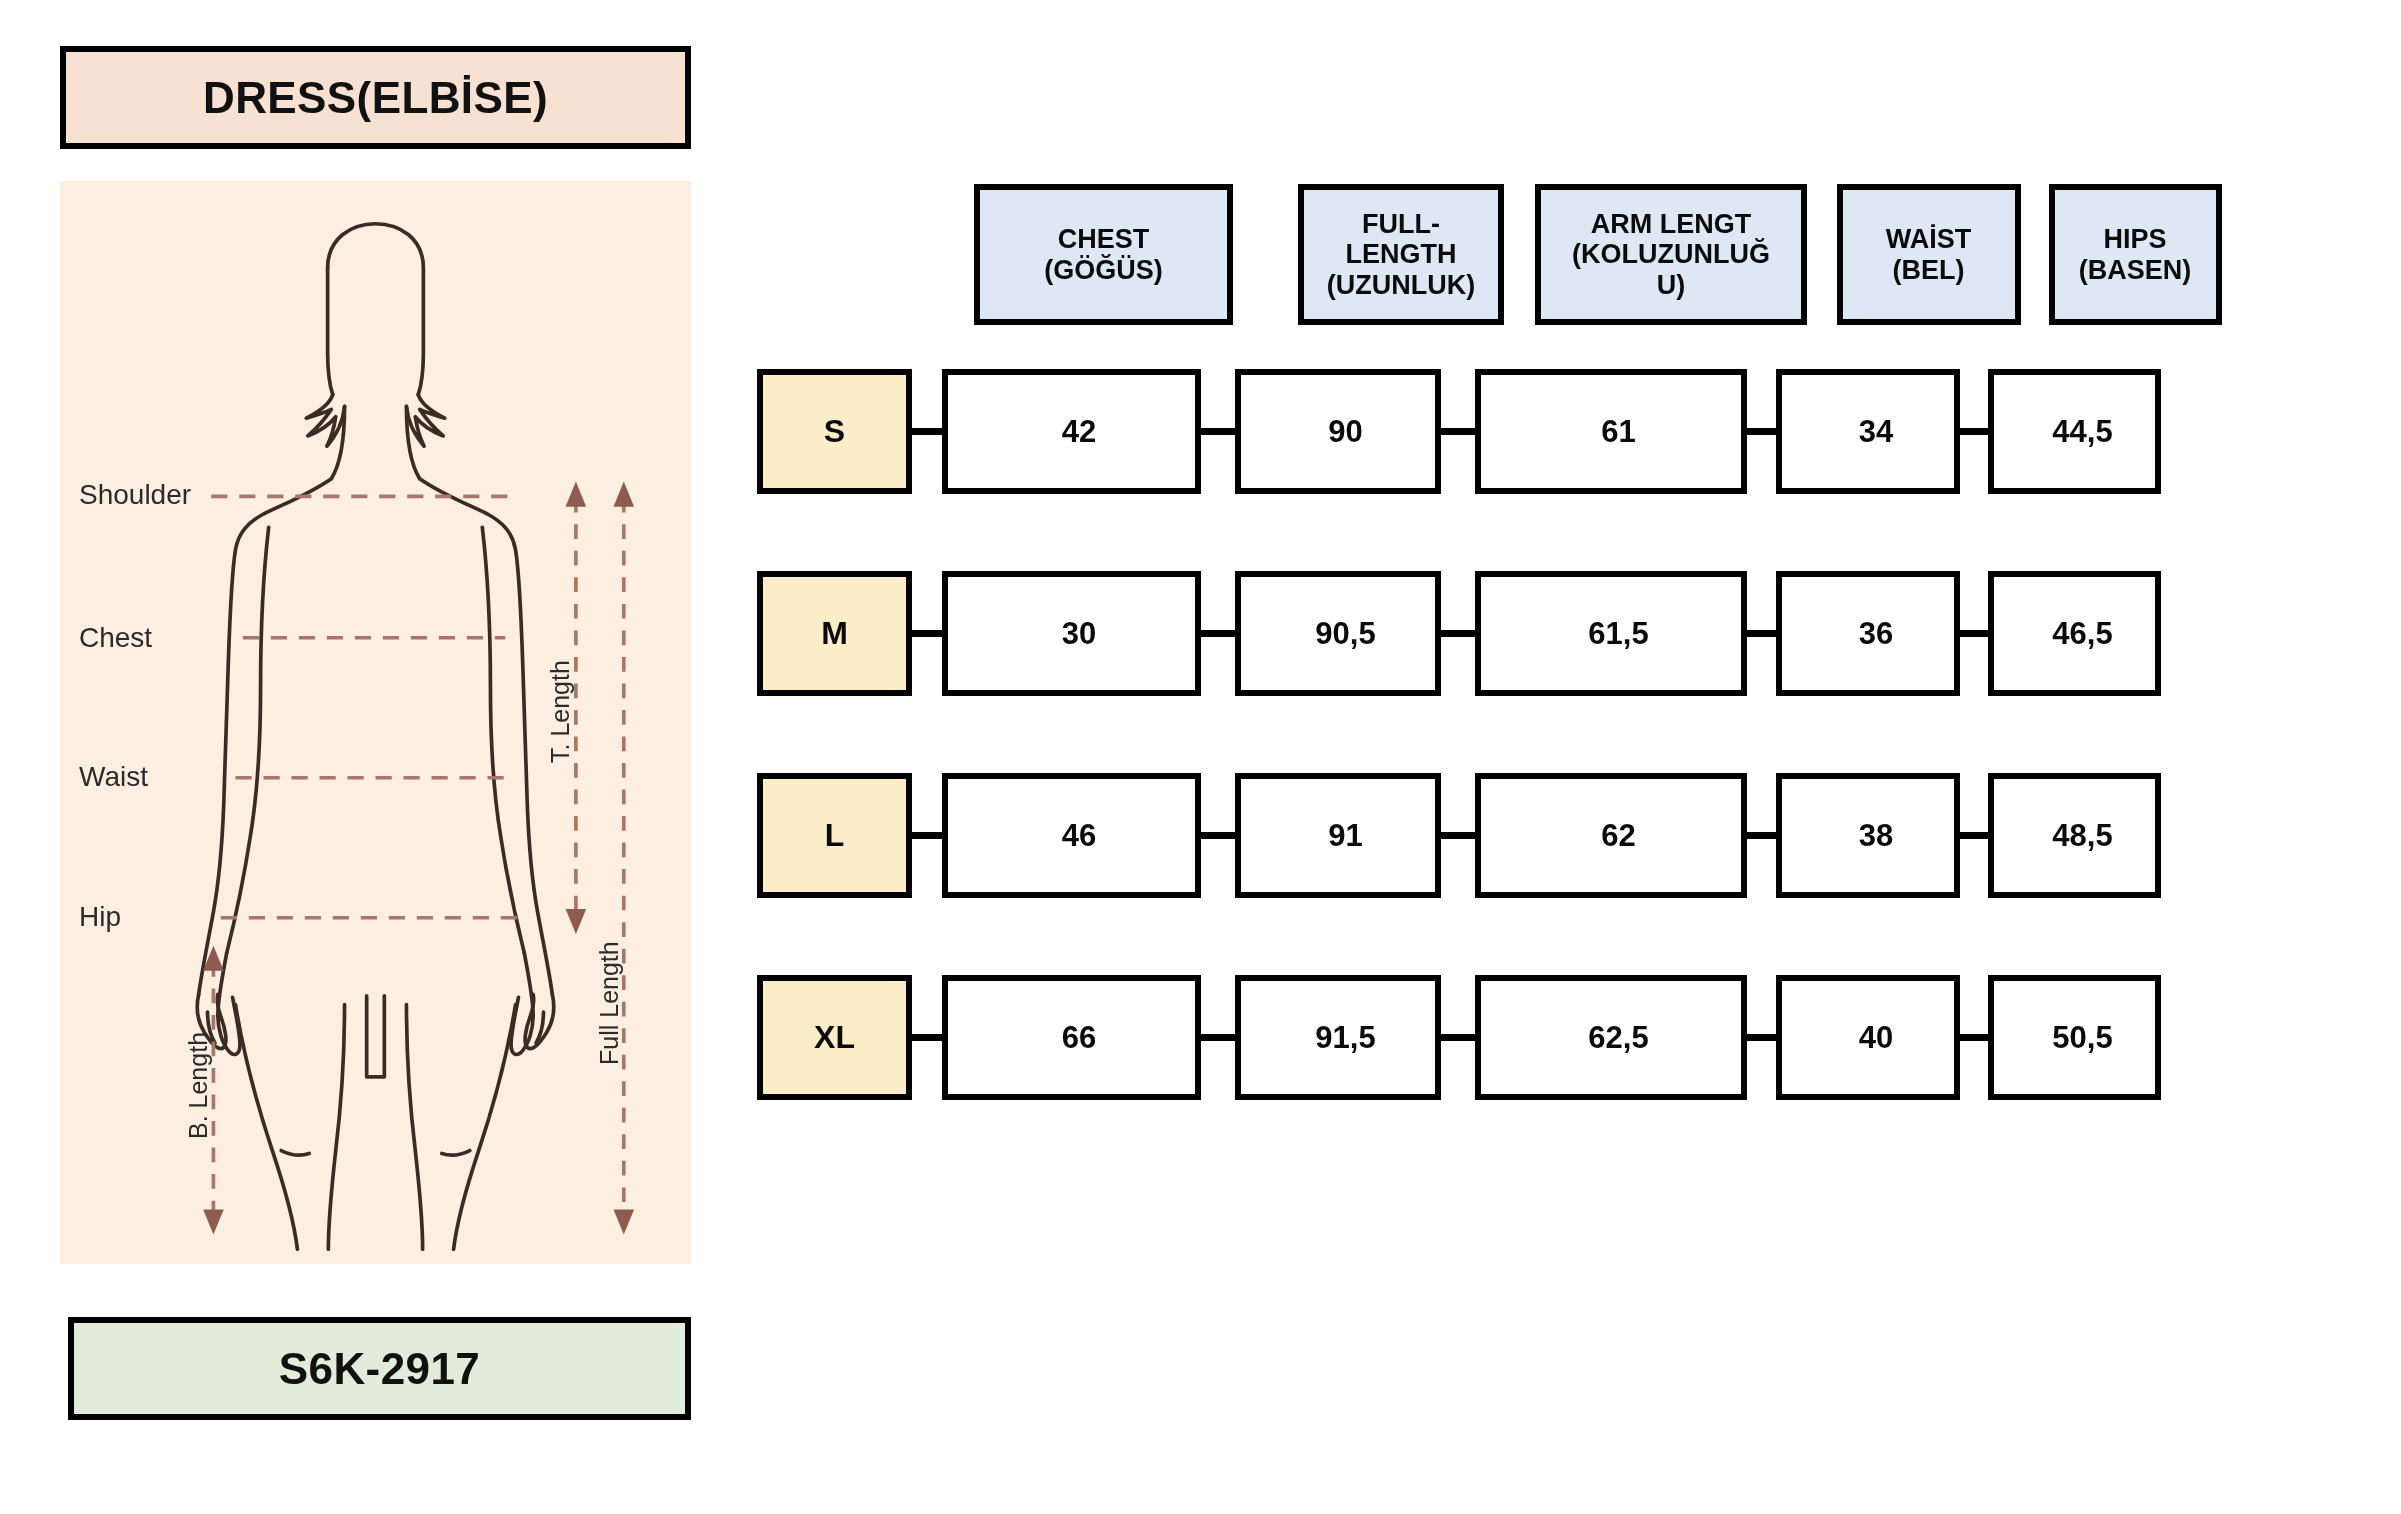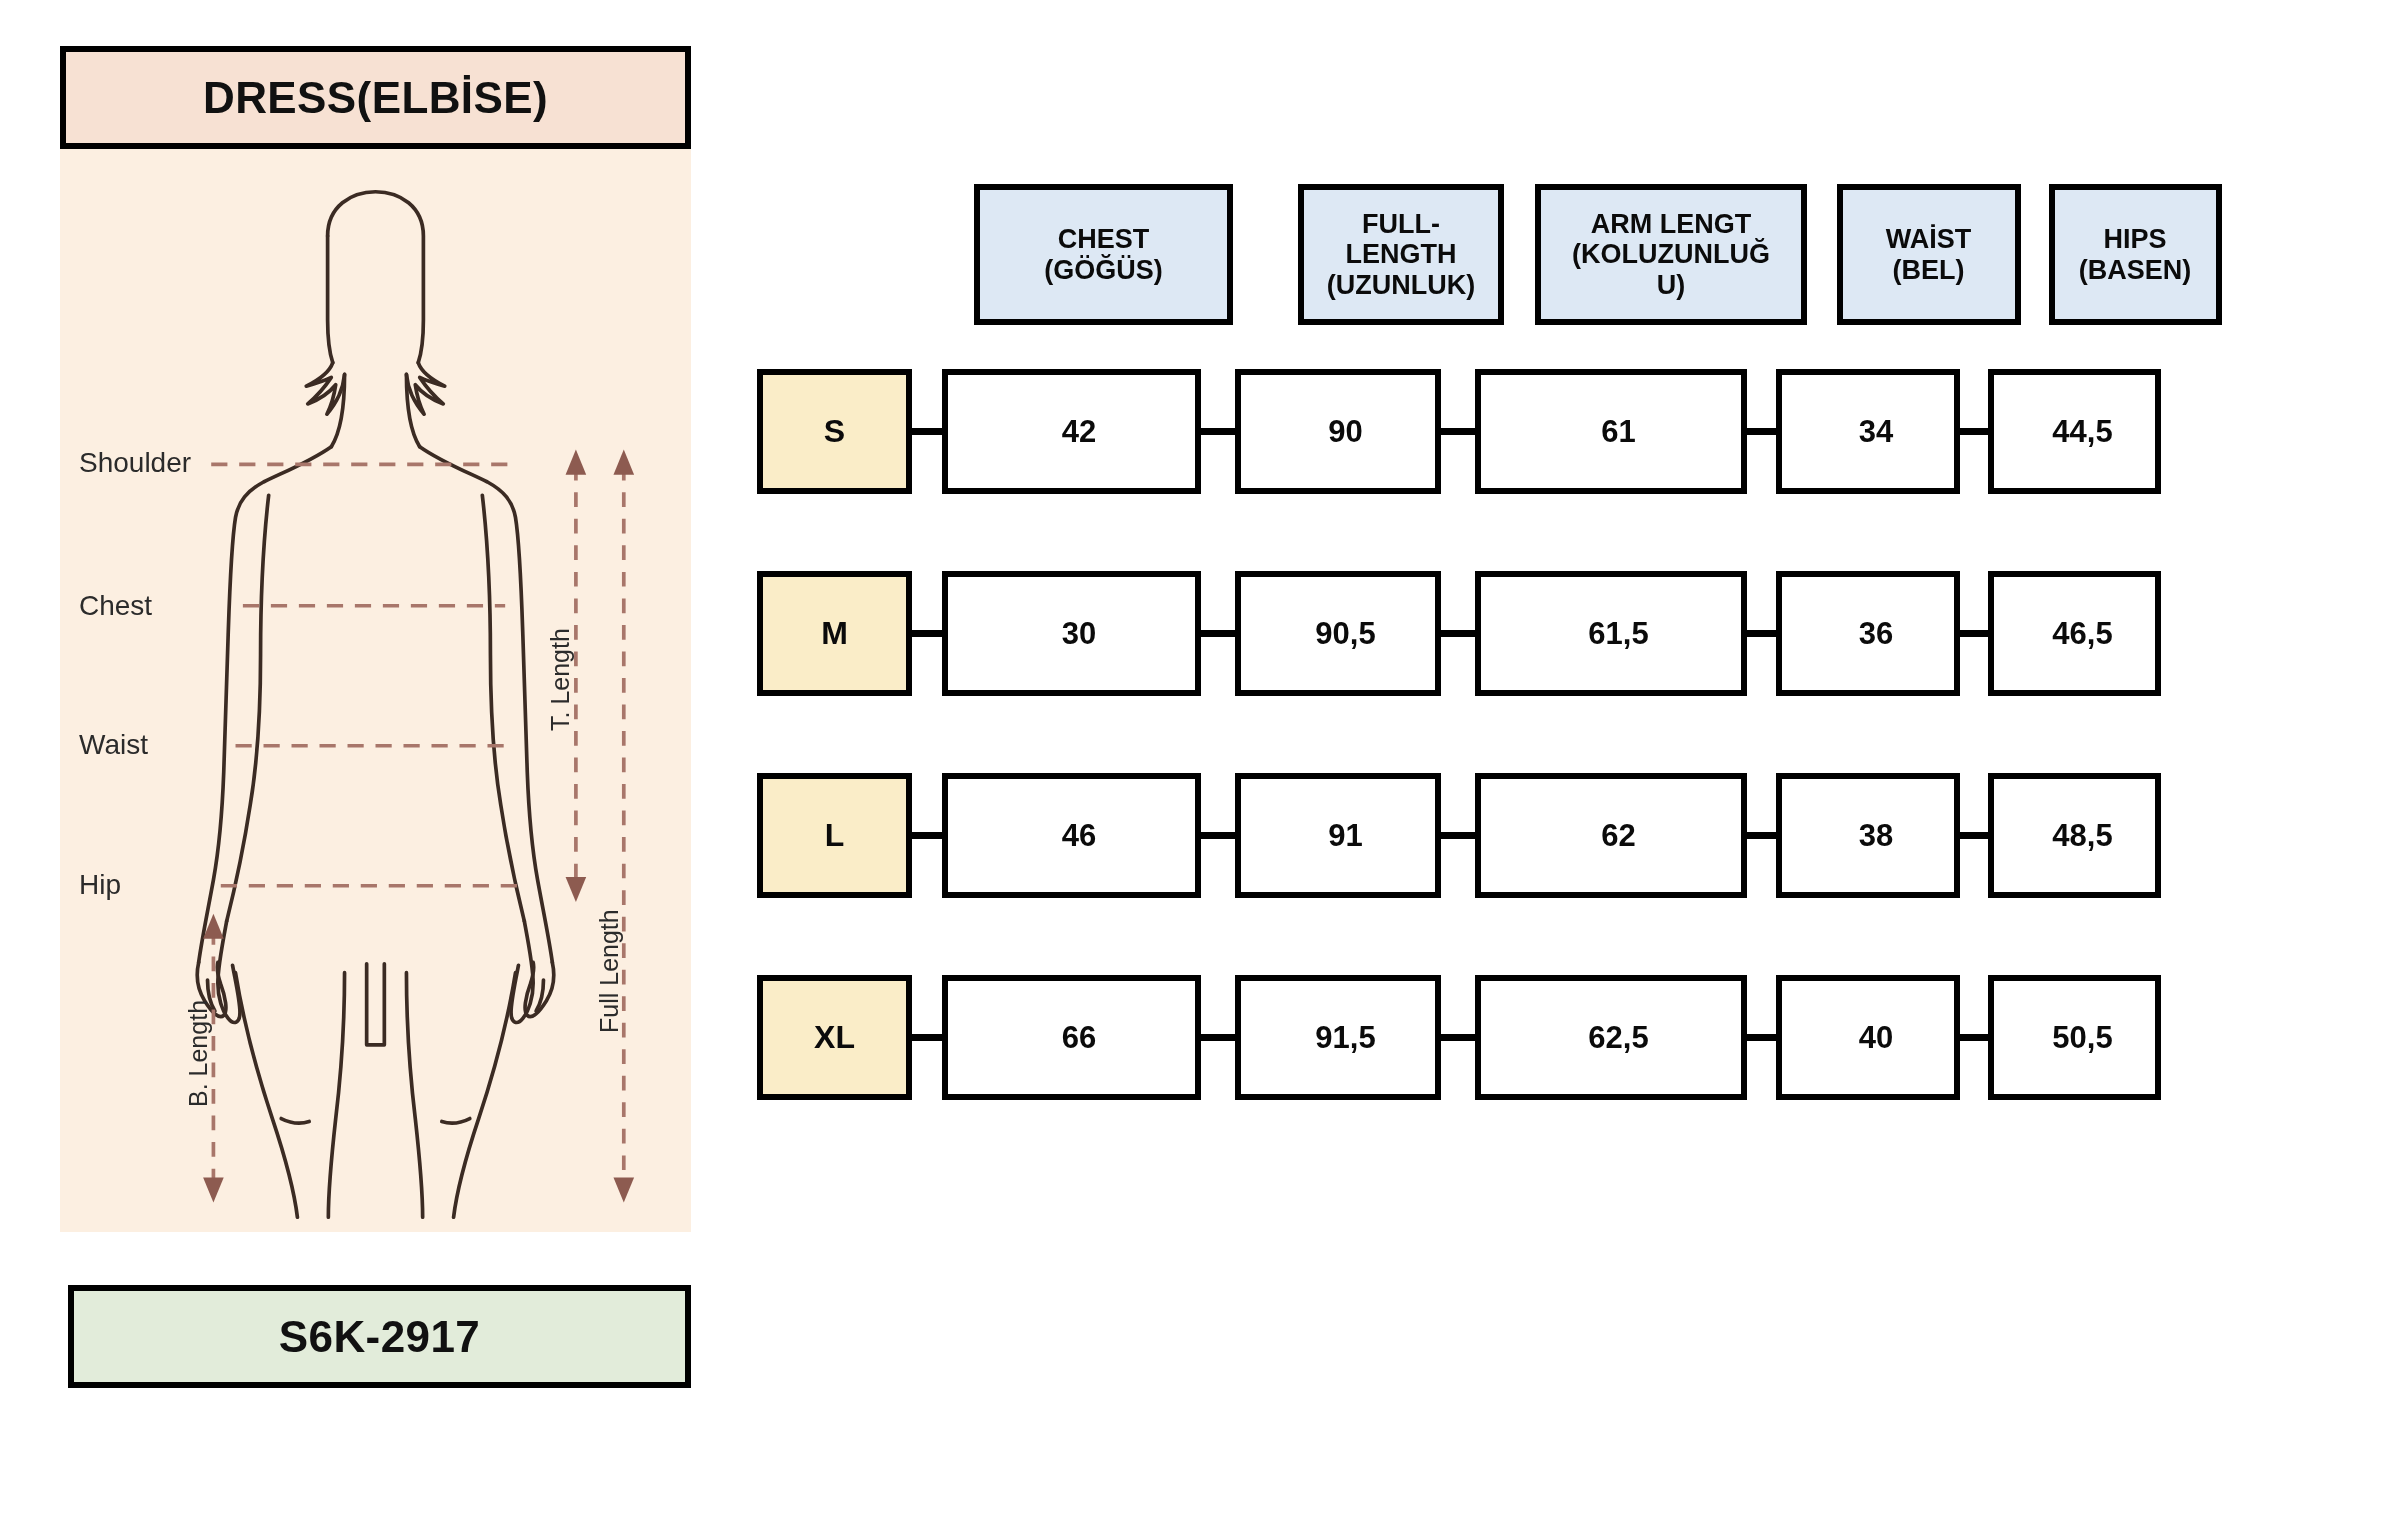--- a/index.html
+++ b/index.html
@@ -44,21 +44,21 @@
     font-size: 44px;
     color: #111;
     margin-top: 0;
     margin-left: 8px;
   }
 
   #figure-panel {
     position: relative;
     background: #fcefe1;
     height: 1083px;
-    margin-top: 0;
+    margin-top: 32px;
     overflow: hidden;
   }
 
   #code-banner-wrap {
     margin-top: 53px;
   }
 
   
   .side-label {
     position: absolute;

